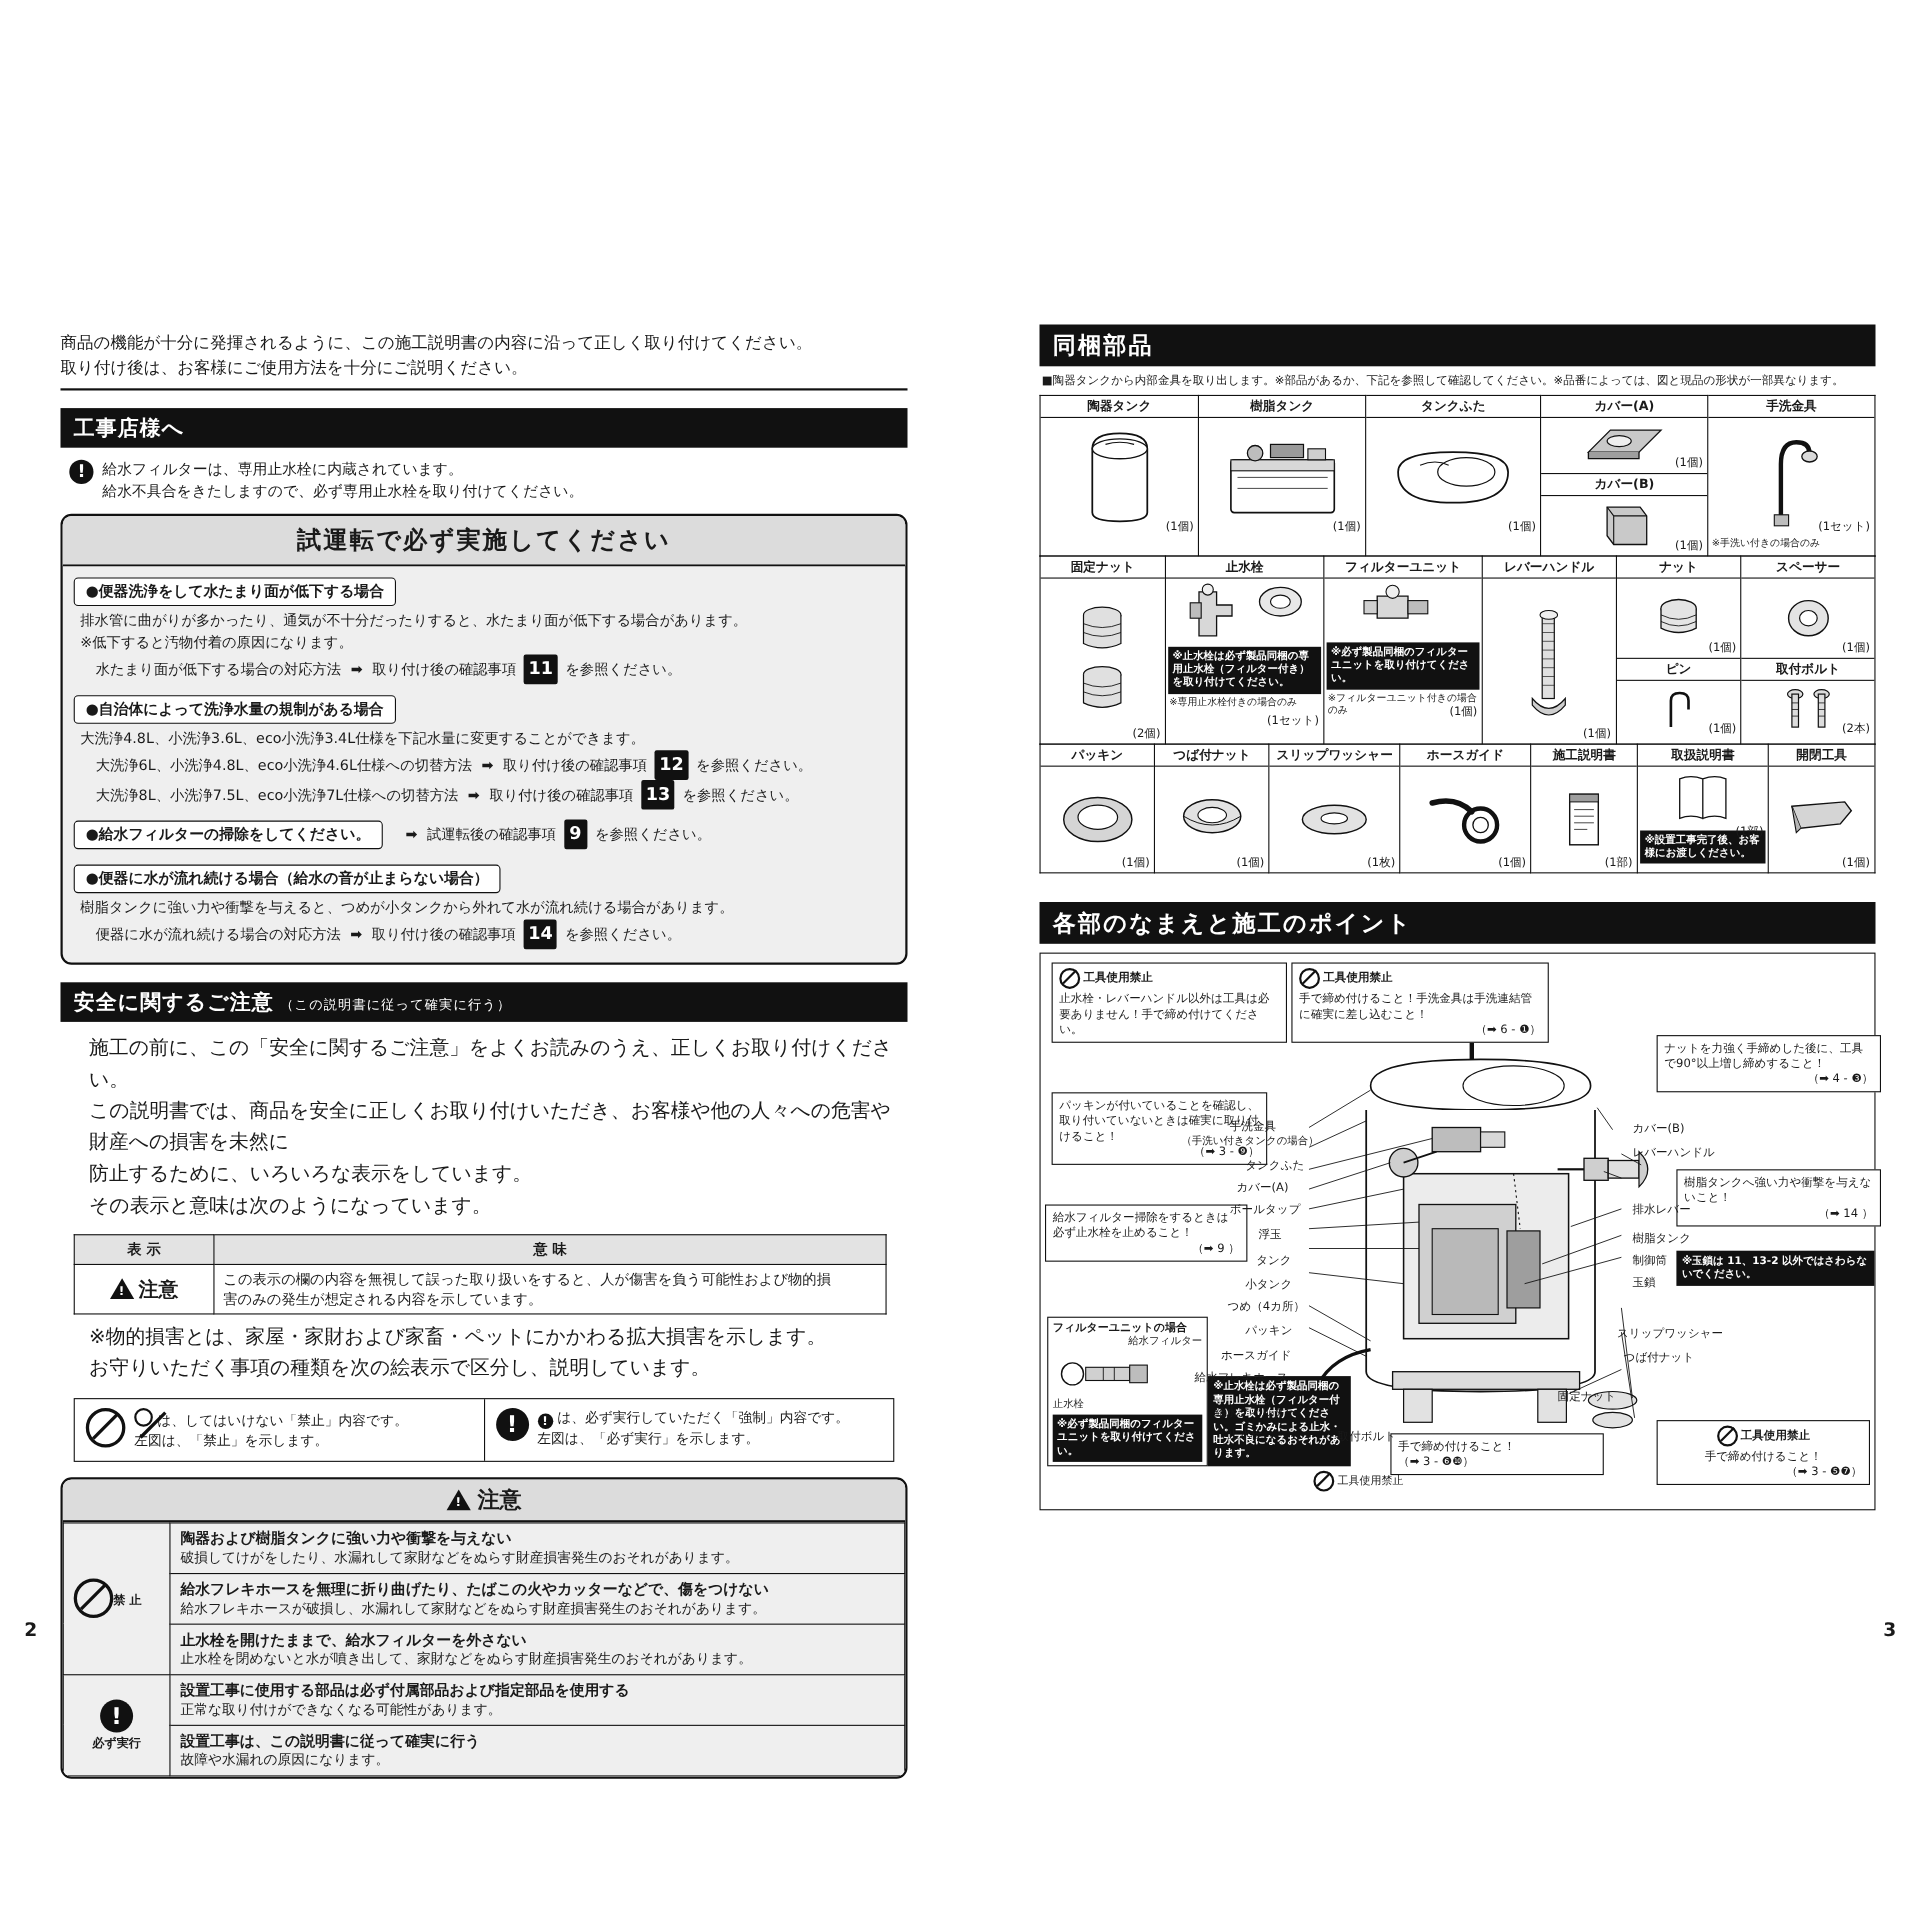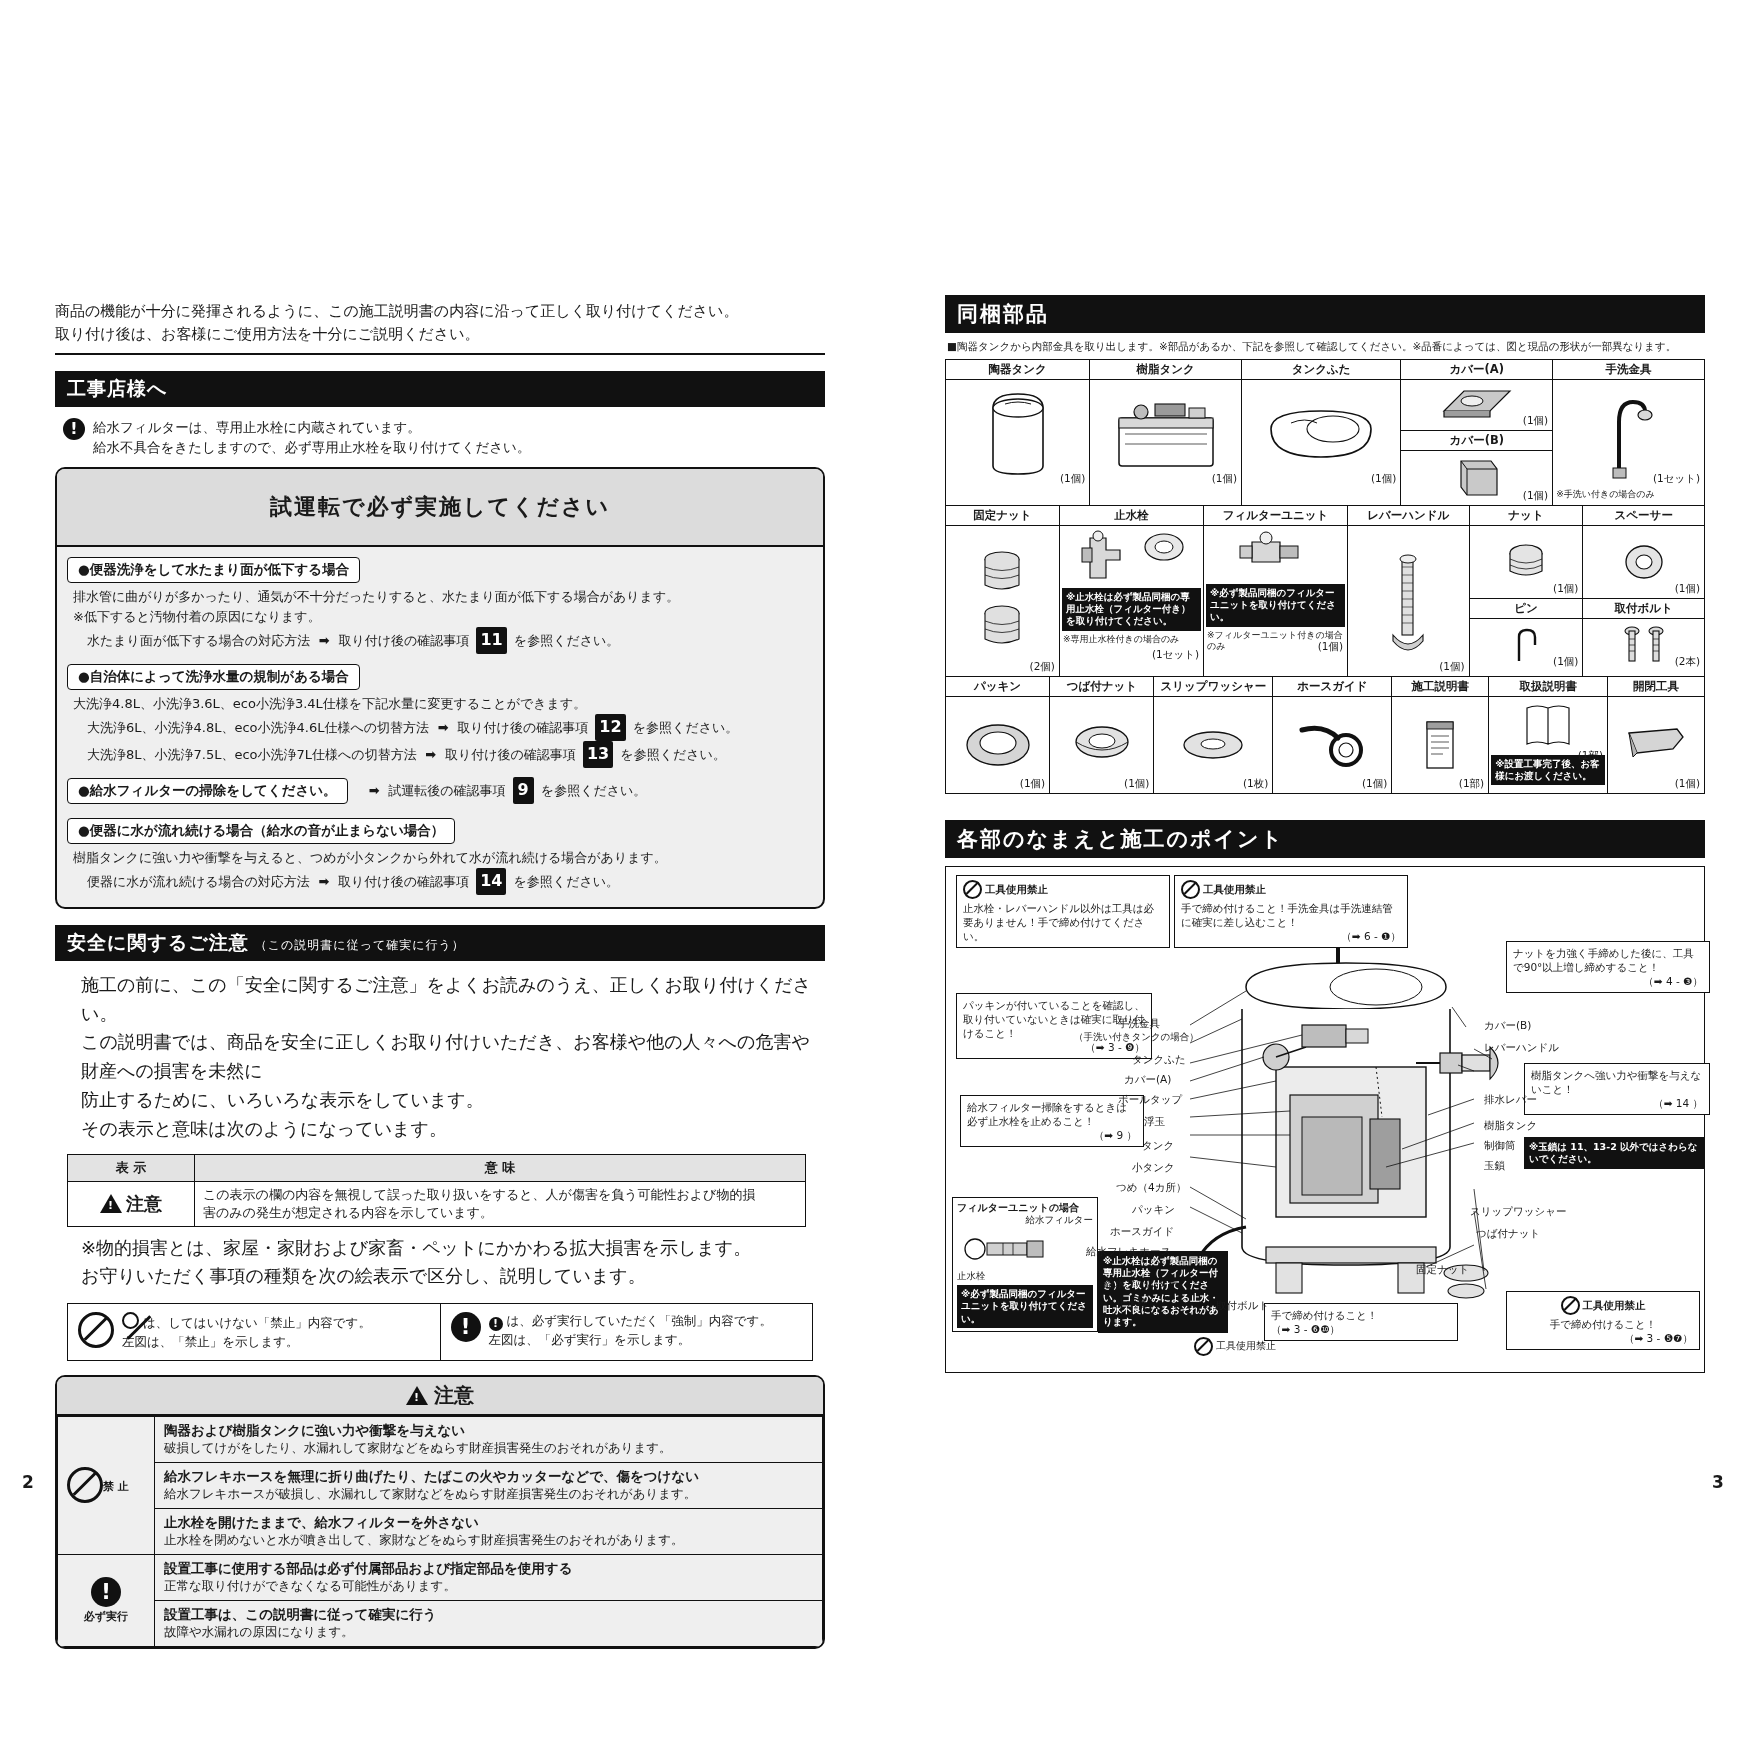--- a/index.html
+++ b/index.html
@@ -27,21 +27,21 @@
     flex:0 0 auto;width:22px;height:22px;border-radius:50%;background:#111;color:#fff;
     font-weight:bold;font-size:16px;line-height:22px;text-align:center;margin-top:1px;
   }
   .warntext{font-size:13.5px;line-height:1.5;}
 
   .trialbox{
     border:2px solid #111;border-radius:10px;margin-top:10px;padding:0 0 12px 0;background:#efefef;
   }
   .trialtitle{
     background:#dcdcdc;border-bottom:2px solid #111;border-radius:8px 8px 0 0;
-    text-align:center;font-weight:bold;font-size:22px;padding:23px 0;letter-spacing:2px;
+    text-align:center;font-weight:bold;font-size:22px;padding:7px 0;letter-spacing:2px;
   }
   .sechead{
     display:inline-block;background:#fff;border:1.5px solid #111;border-radius:4px;
     font-size:13.5px;font-weight:bold;padding:3px 10px;margin:10px 0 4px 10px;
   }
   .body-sm{font-size:13px;line-height:1.55;margin:0 12px 0 16px;}
   .arrow{font-weight:bold;}
   .numbox{
     display:inline-block;background:#111;color:#fff;font-weight:bold;font-size:16px;
     padding:1px 4px;border-radius:2px;margin:0 3px;min-width:13px;text-align:center;
@@ -688,21 +688,21 @@
     <div class="callout" style="left:560px;top:74px;width:190px;">
       <div>ナットを力強く手締めした後に、工具で90°以上増し締めすること！</div>
       <div style="text-align:right;">（➡ 4 - ❸）</div>
     </div>
 
     <div class="callout" style="left:10px;top:126px;width:182px;">
       <div>パッキンが付いていることを確認し、取り付いていないときは確実に取り付けること！</div>
       <div style="text-align:right;">（➡ 3 - ❾）</div>
     </div>
 
-    <div class="callout" style="left:14px;top:228px;width:170px;">
+    <div class="callout" style="left:4px;top:228px;width:170px;">
       <div>給水フィルター掃除をするときは必ず止水栓を止めること！</div>
       <div style="text-align:right;">（➡ 9 ）</div>
     </div>
 
     <div class="callout" style="left:578px;top:196px;width:172px;">
       <div>樹脂タンクへ強い力や衝撃を与えないこと！</div>
       <div style="text-align:right;">（➡ 14 ）</div>
     </div>
 
     <div class="blackcallout" style="left:578px;top:270px;width:170px;">※玉鎖は 11、13-2 以外ではさわらないでください。</div>

